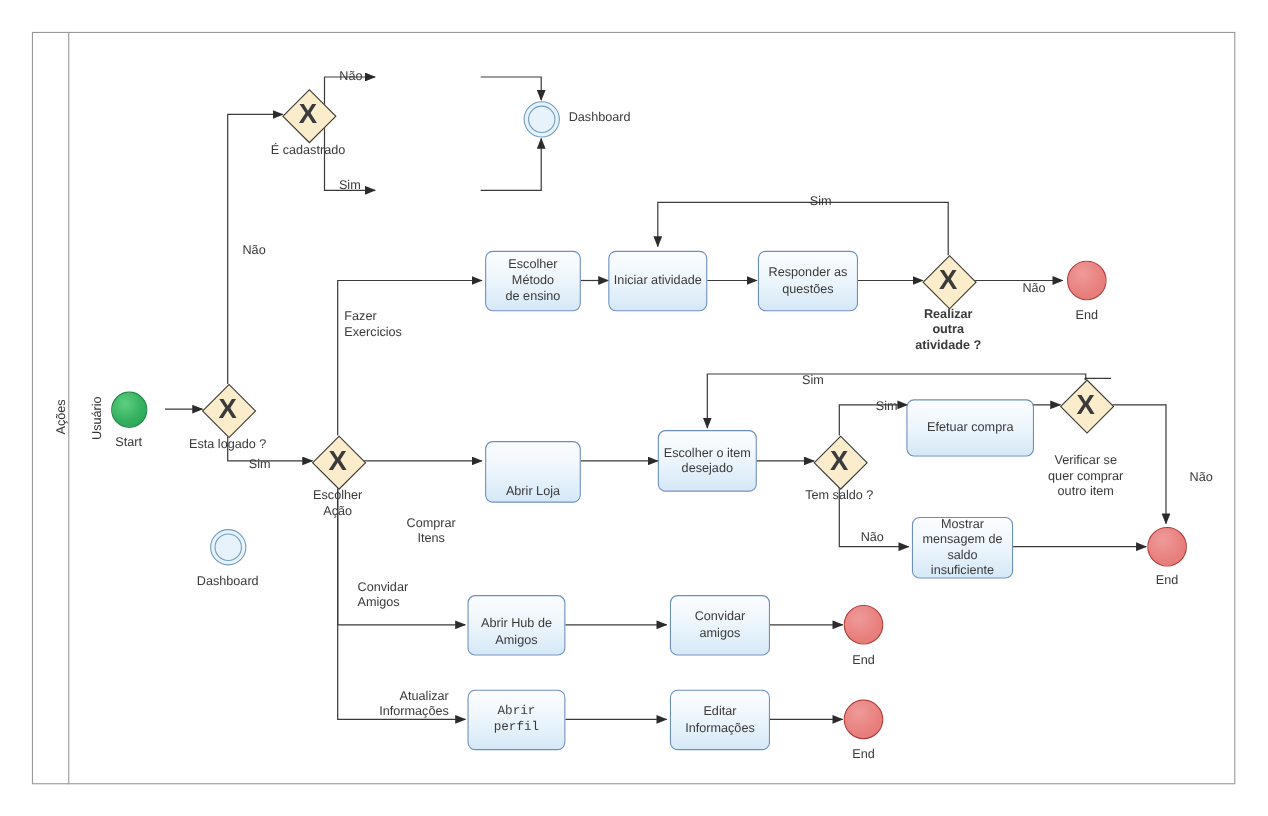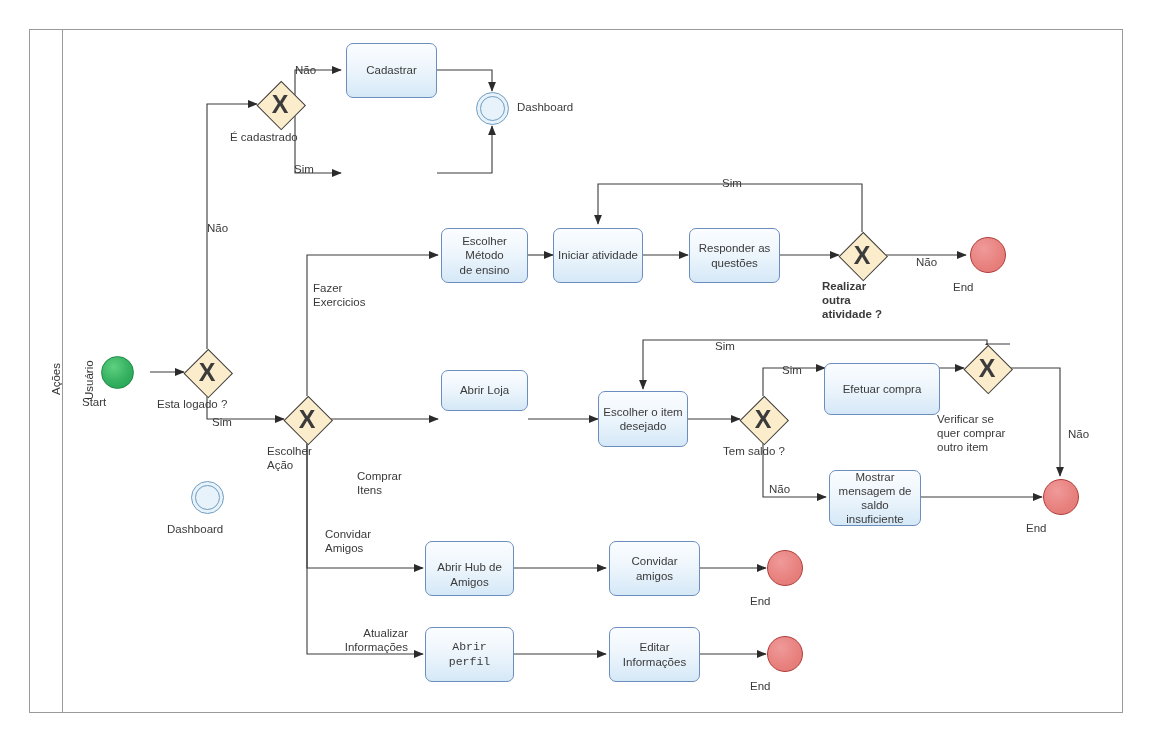--- a/index.html
+++ b/index.html
@@ -39,21 +39,21 @@
   .endev{position:absolute;width:36px;height:36px;border-radius:50%;
       background:radial-gradient(circle at 38% 32%,#ef9a9a 0%,#e8827f 55%,#e07673 100%);
       border:1.6px solid #b03a38;box-sizing:border-box;}
   .interev{position:absolute;width:33px;height:33px;border-radius:50%;
       background:#e8f2fa;border:1.6px solid #6f9dc0;box-sizing:border-box;}
   .interev:after{content:"";position:absolute;left:3px;top:3px;right:3px;bottom:3px;
       border-radius:50%;border:1.4px solid #6f9dc0;}
 
   
   .lbl{position:absolute;font-size:11.5px;color:#3a3a3a;white-space:pre;
-      line-height:1.22;text-align:left;}
+      line-height:1.22;text-align:center;}
   .lbl.l{text-align:left;}
 </style>
 </head>
 <body>
 
 <div id="canvas">
 
   <div class="pool" style="left:29px;top:29px;width:1094px;height:684px;"></div>
   <div class="lane-div" style="left:62px;top:29px;height:684px;"></div>
   <div class="lane-label" style="left:50px;top:395px;">Ações</div>
@@ -134,35 +134,32 @@
       <path d="M700,568 L766,568"></path>
 
       <path d="M514,654 L606,654"></path>
 
       <path d="M700,654 L766,654"></path>
     </g>
   </svg>
 
   <div class="nodelayer">
 
-    <div class="task" style="left:346px;top:43px;width:91px;height:55px;">
-      <span>Cadastrar</span>
-    </div>
     <div class="task" style="left:441px;top:228px;width:87px;height:55px;white-space:pre-line;">
       <span style="white-space:pre-line;">Escolher Método
 de ensino</span>
     </div>
     <div class="task" style="left:553px;top:228px;width:90px;height:55px;">
       <span>Iniciar atividade</span>
     </div>
     <div class="task" style="left:689px;top:228px;width:91px;height:55px;">
       <span style="white-space:pre-line;">Responder as
 questões</span>
     </div>
-    <div class="task" style="left:441px;top:370px;width:87px;height:41px;">
+    <div class="task" style="left:441px;top:401px;width:87px;height:56px;align-items:flex-end;">
       <span>Abrir Loja</span>
     </div>
     <div class="task" style="left:598px;top:391px;width:90px;height:56px;">
       <span style="white-space:pre-line;">Escolher o item
 desejado</span>
     </div>
     <div class="task" style="left:824px;top:363px;width:116px;height:52px;">
       <span>Efetuar compra</span>
     </div>
     <div class="task" style="left:829px;top:470px;width:92px;height:56px;">

